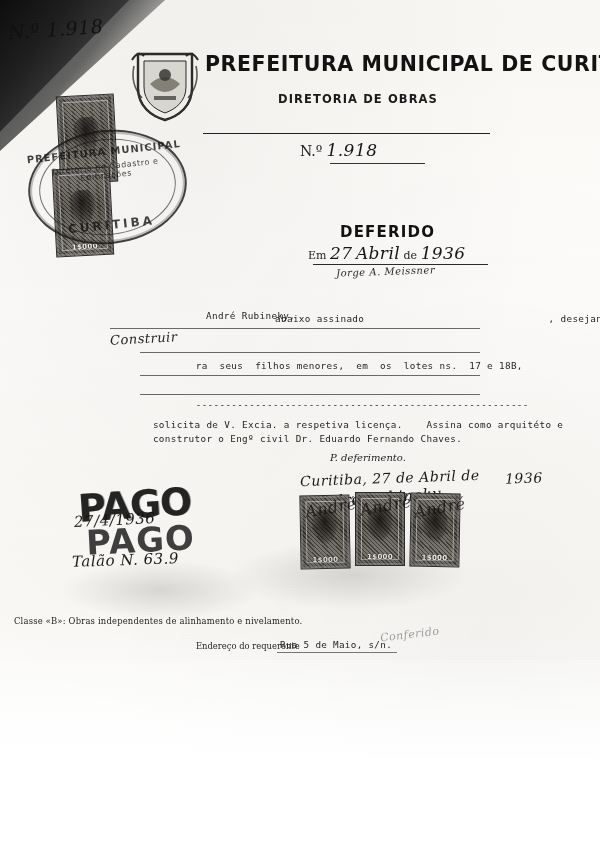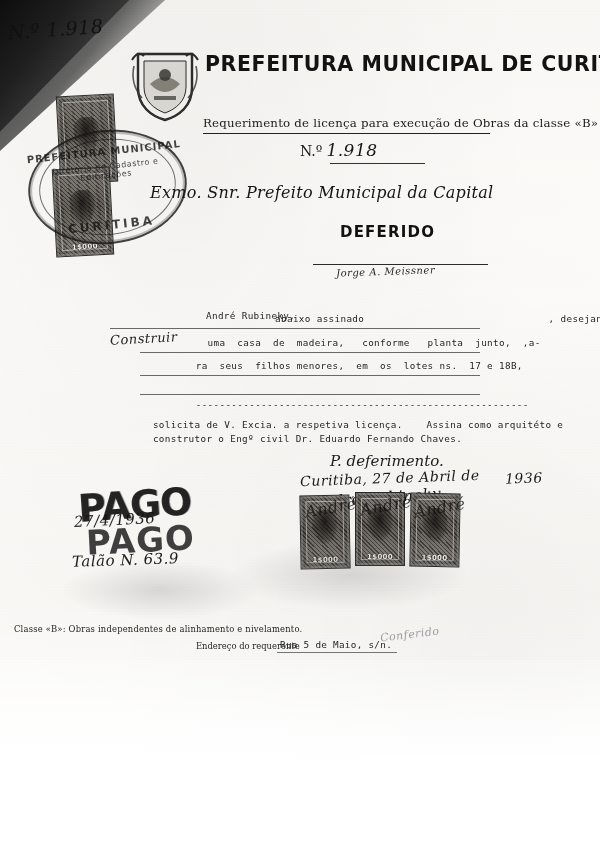--- a/index.html
+++ b/index.html
@@ -232,21 +232,21 @@
     position: absolute;
     height: 1px;
     background: #3a3a3a;
     opacity: .75;
   }
 
   .pdef {
     position: absolute;
     left: 330px; top: 452px;
     font-family: "DejaVu Serif", serif;
-    font-size: 15px;
+    font-size: 10px;
     font-style: italic;
     color: #1d1d1d;
   }
   .city-sig {
     position: absolute;
     left: 300px; top: 470px;
     font-family: "DejaVu Serif", serif;
     font-style: italic;
     font-size: 14px;
     color: #1a1a1a;
@@ -274,21 +274,20 @@
   }
 
   
   .classe-note {
     position: absolute;
     left: 14px; top: 616px;
     font-family: "DejaVu Serif", serif;
     font-size: 8.4px;
     color: #242424;
     letter-spacing: .2px;
-    margin-top: 8px;
   }
   .addr-label {
     position: absolute;
     left: 196px; top: 641px;
     font-family: "DejaVu Serif", serif;
     font-size: 8.4px;
     color: #242424;
     text-align: right;
   }
   .addr-value {
@@ -483,38 +482,43 @@
       <circle cx="37" cy="31" r="6" fill="#3a3733" opacity=".85"></circle>
       <path d="M26 52 h22 v4 h-22 z" fill="#4a4741" opacity=".8"></path>
       <path d="M4 16 q6 -10 12 -4" fill="none" stroke="#2a2a2a" stroke-width="2"></path>
       <path d="M70 16 q-6 -10 -12 -4" fill="none" stroke="#2a2a2a" stroke-width="2"></path>
       <path d="M6 22 q-4 18 8 32" fill="none" stroke="#333" stroke-width="1.6" opacity=".8"></path>
       <path d="M68 22 q4 18 -8 32" fill="none" stroke="#333" stroke-width="1.6" opacity=".8"></path>
     </svg>
   </div>
 
   <div class="title">PREFEITURA MUNICIPAL DE CURITIBA</div>
-  <div class="reqline">Requerimento de licença para execução de Obras da classe «B»</div>
+  <div class="subtitle">DIRETORIA DE OBRAS</div>
   <div class="rule1"></div>
 
   <div class="numline">
     <span>N.º</span><span class="hand nval">1.918</span>
   </div>
   <div class="numrule"></div>
 
-  <div class="addressee">Exmo. Snr. Prefeito Municipal da Capital</div>
 
   <div class="deferido">DEFERIDO</div>
+  <div class="defer-date">
+    <span>Em</span>
+    <span class="hand hw">27</span>
+    <span class="hand hw">Abril</span>
+    <span>de</span>
+    <span class="hand hw">1936</span>
+  </div>
   <div class="defer-rule"></div>
   <div class="defer-sig hand">Jorge A. Meissner</div>
 
   <div class="hw-name">André Rubineky,</div>
   <div class="typed body-l1">                  abaixo assinado                               , desejando</div>
   <div class="hand hw-construir">Construir</div>
-  <div class="typed body-l2">        uma  casa  de  madeira,   conforme   planta  junto,  ,a-</div>
   <div class="typed body-l3">      ra  seus  filhos menores,  em  os  lotes ns.  17 e 18B,</div>
   <div class="typed body-l5">      --------------------------------------------------------</div>
   <div class="typed body-l7">  construtor o Engº civil Dr. Eduardo Fernando Chaves.</div>
   <div class="typed body-l6">  solicita de V. Excia. a respetiva licença.    Assina como arquitéto e</div>
 
   <div class="ul-line" style="left:110px; top:328px; width:370px;"></div>
   <div class="ul-line" style="left:140px; top:352px; width:340px;"></div>
   <div class="ul-line" style="left:140px; top:375px; width:340px;"></div>
   <div class="ul-line" style="left:140px; top:394px; width:340px;"></div>
 

